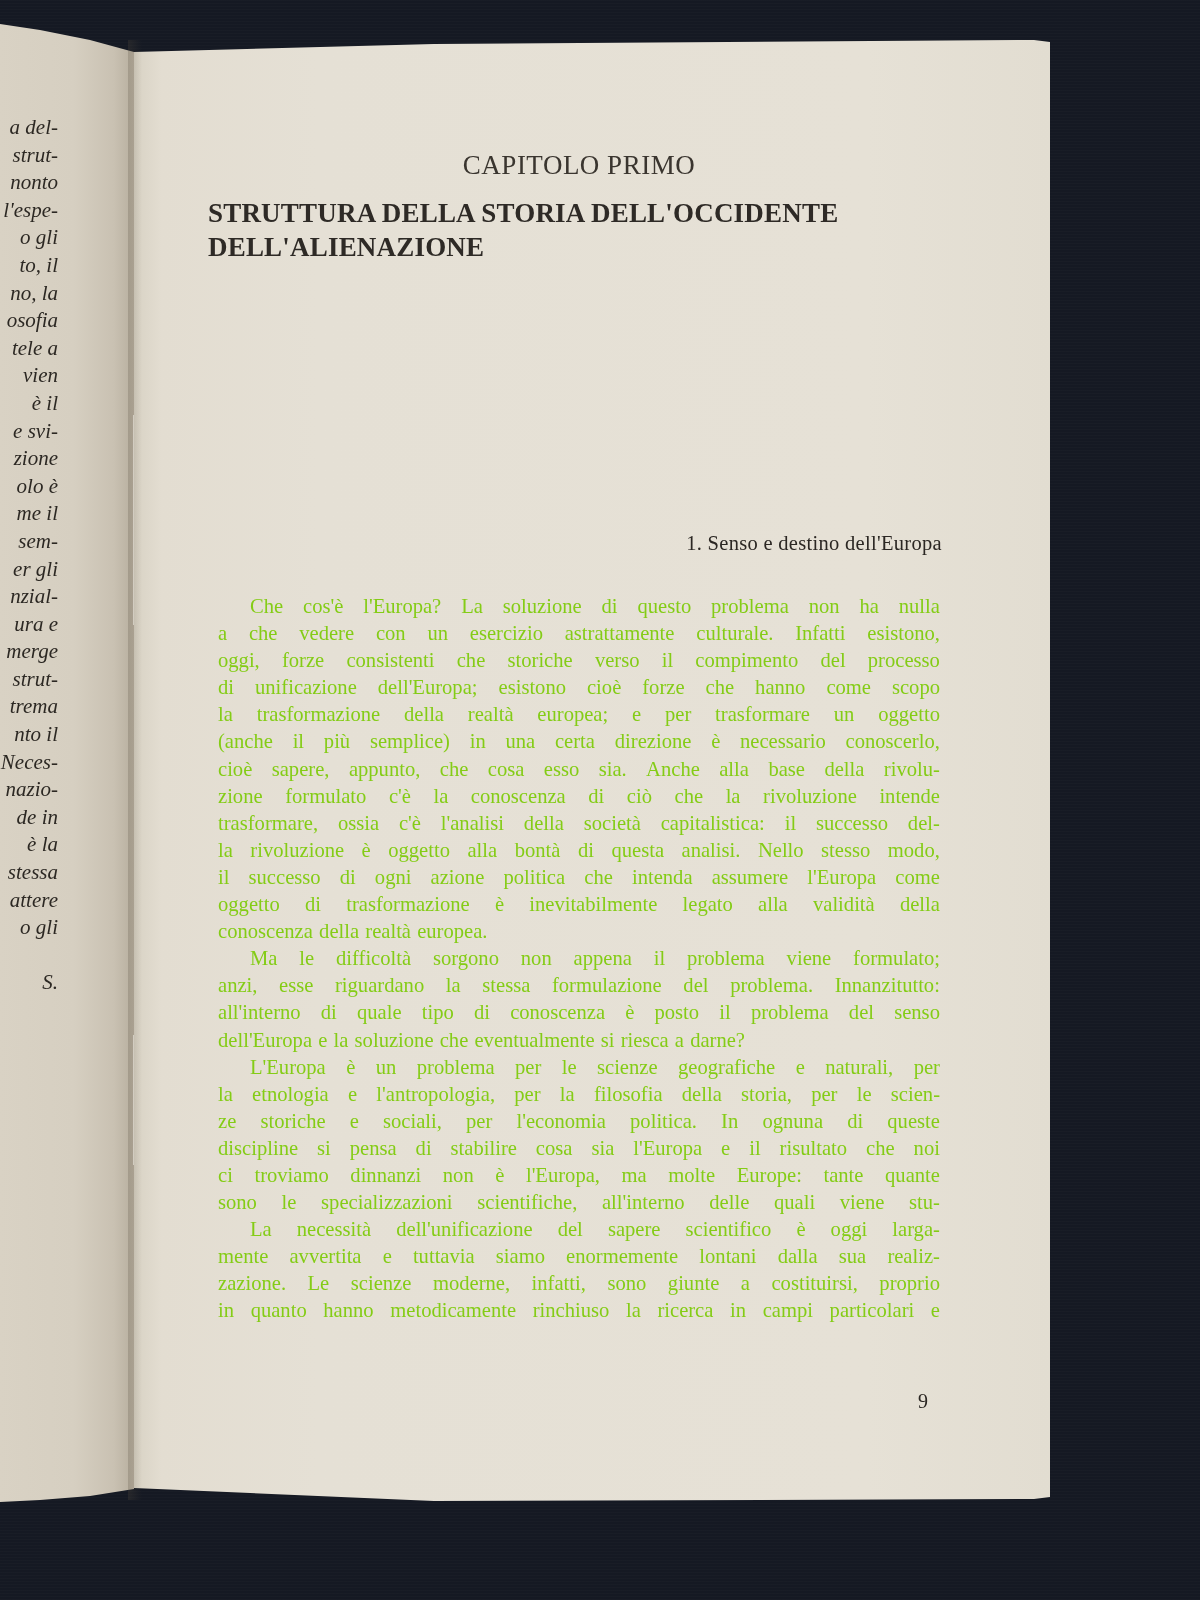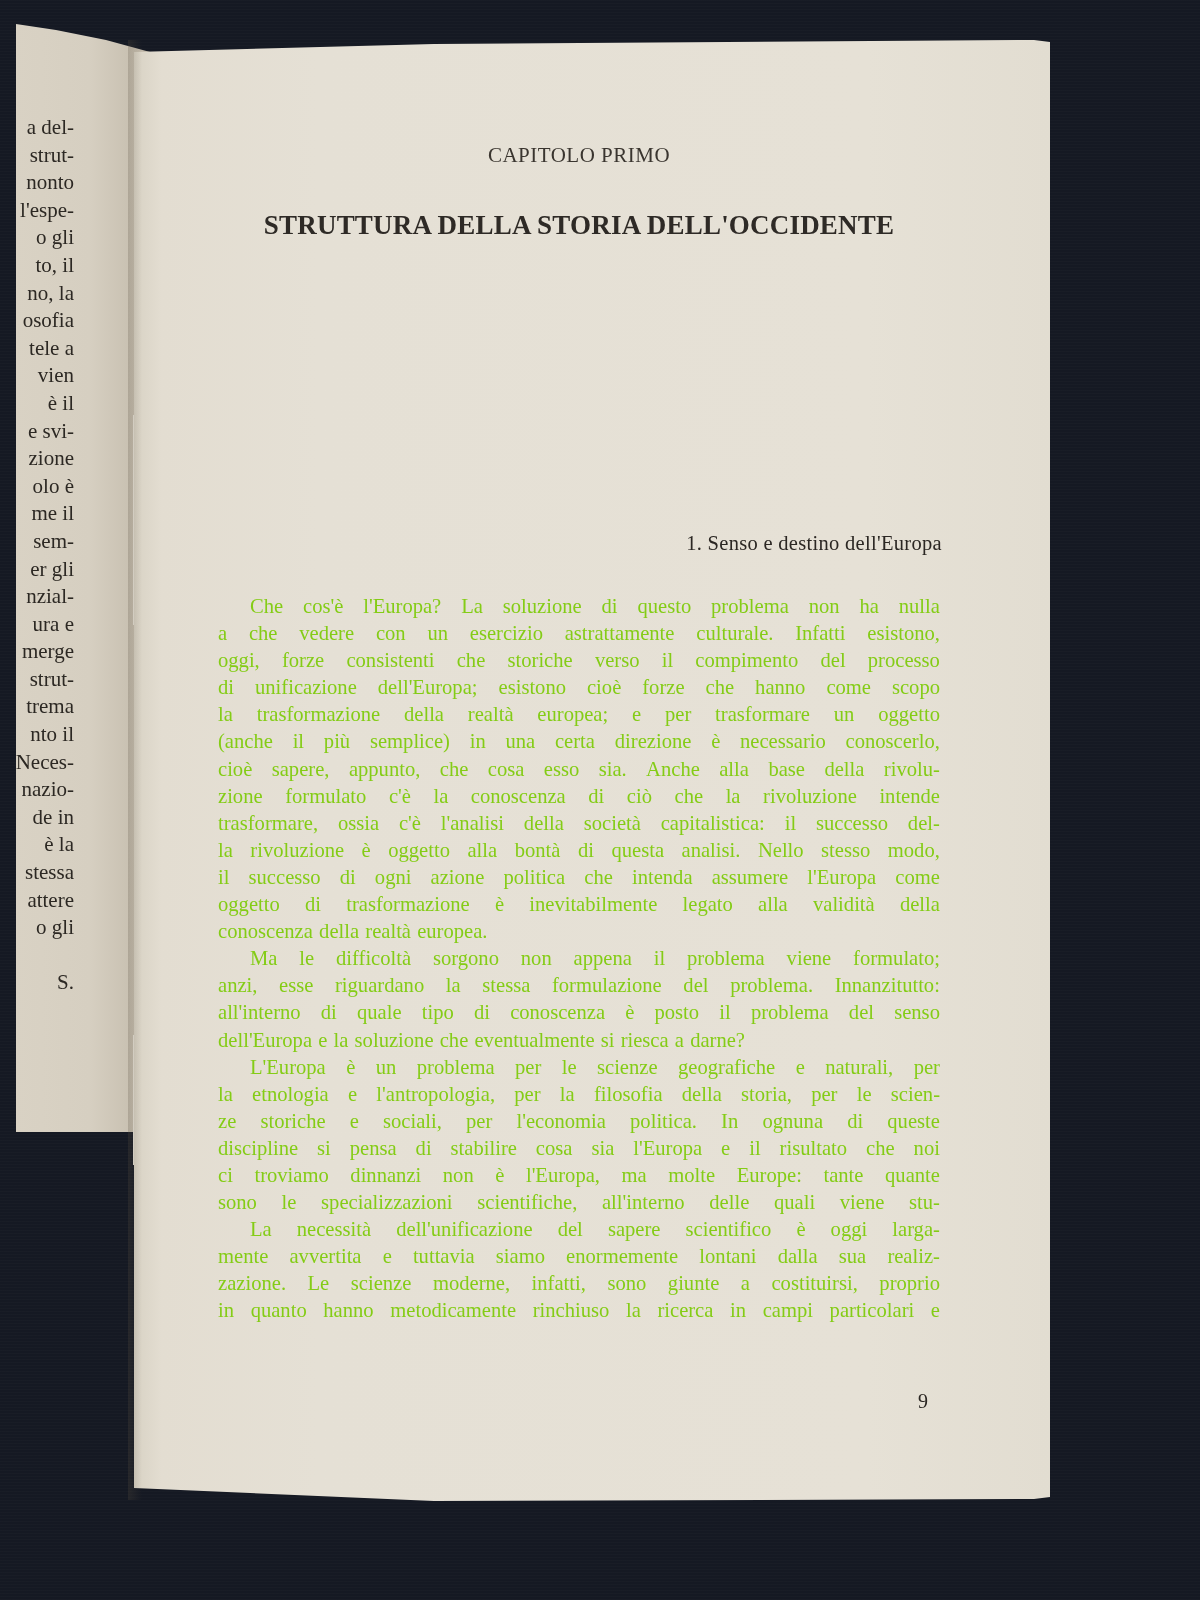--- a/index.html
+++ b/index.html
@@ -17,26 +17,27 @@
   .backdrop {
     position: absolute;
     inset: 0;
     background:
       repeating-linear-gradient(0deg, rgba(255,255,255,0.015) 0 1px, transparent 1px 3px),
       #151923;
   }
   
   .left-page {
     position: absolute;
-    left: 16px;
+    left: 0;
     top: 0;
     width: 134px;
-    height: 1132px;
+    height: 1600px;
     background: linear-gradient(90deg, #d9d2c4 0%, #d6cfc1 55%, #c9c1b2 85%, #b7ae9e 100%);
     clip-path: polygon(0 24px, 40px 30px, 90px 40px, 134px 52px, 134px 1489px, 90px 1496px, 40px 1500px, 0 1502px);
+    font-style: italic;
   }
   .left-page-text {
     position: absolute;
     right: 76px;
     top: 114px;
     width: 200px;
     text-align: right;
     color: #2c2823;
     font-size: 21px;
     line-height: 27.6px;
@@ -63,34 +64,34 @@
   }
   .content {
     position: absolute;
     left: 218px;
     top: 0;
     width: 722px;
     color: #2b2723;
   }
   .chapter-label {
     position: absolute;
-    top: 143px;
+    top: 150px;
     left: 0;
     width: 722px;
     text-align: center;
-    font-size: 21px;
+    font-size: 27px;
     letter-spacing: 0.5px;
     color: #3a352f;
   }
   .chapter-title {
     position: absolute;
-    top: 208px;
+    top: 196px;
     left: -10px;
     width: 742px;
-    text-align: center;
+    text-align: left;
     font-size: 27px;
     font-weight: bold;
     line-height: 34px;
     color: #2e2a26;
     letter-spacing: 0.2px;
   }
   .section-heading {
     position: absolute;
     top: 532px;
     right: -2px;
@@ -186,20 +187,21 @@
 <div class="stitch" style="top:1035px;height:130px;"></div>
 
 <div class="right-page"></div>
 <div class="gutter-shadow"></div>
 
 <div class="content">
   <div class="chapter-label">CAPITOLO PRIMO</div>
 
   <div class="chapter-title">
     <div>STRUTTURA DELLA STORIA DELL'OCCIDENTE</div>
+    <div>DELL'ALIENAZIONE</div>
   </div>
 
   <div class="section-heading">1. Senso e destino dell'Europa</div>
 
   <div class="body-text" id="body-text">
       <div class="line indent">
         <span>Che</span>
         <span>cos'è</span>
         <span>l'Europa?</span>
         <span>La</span>

